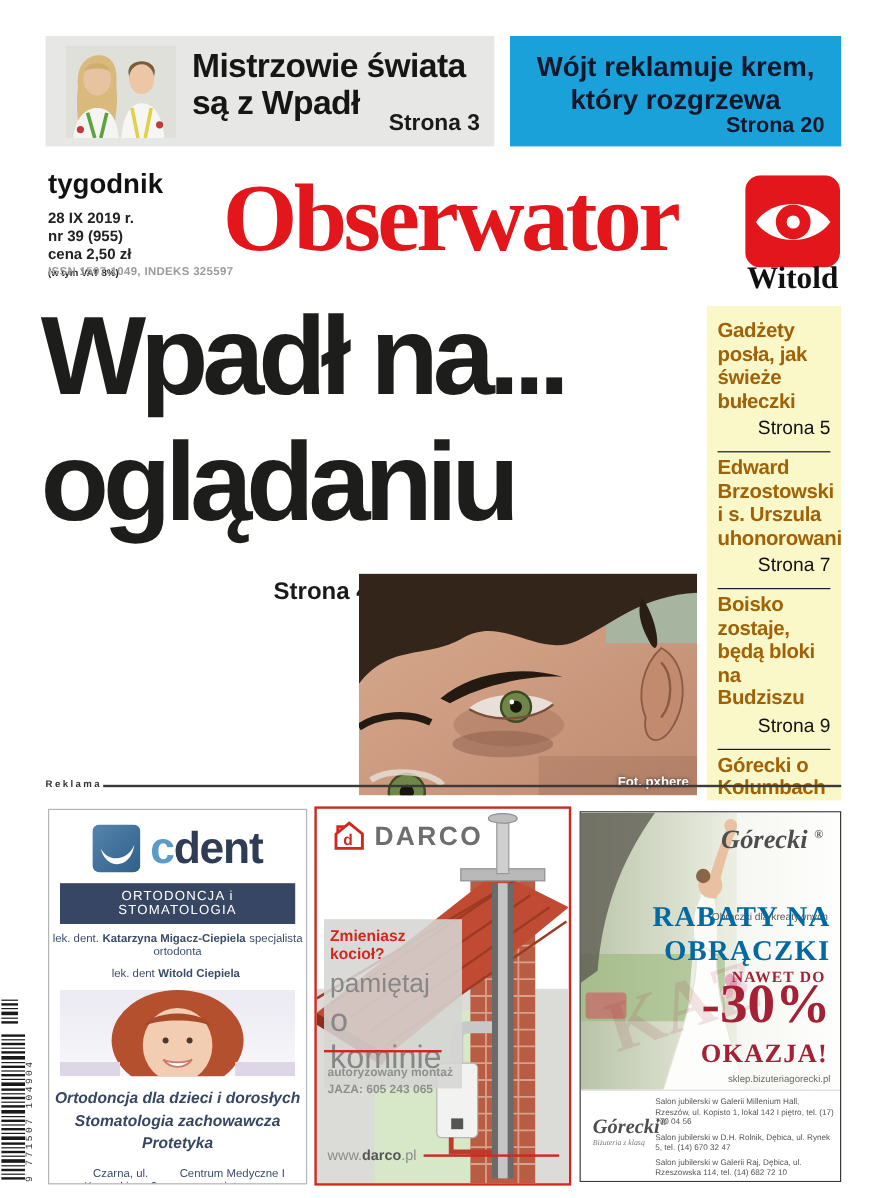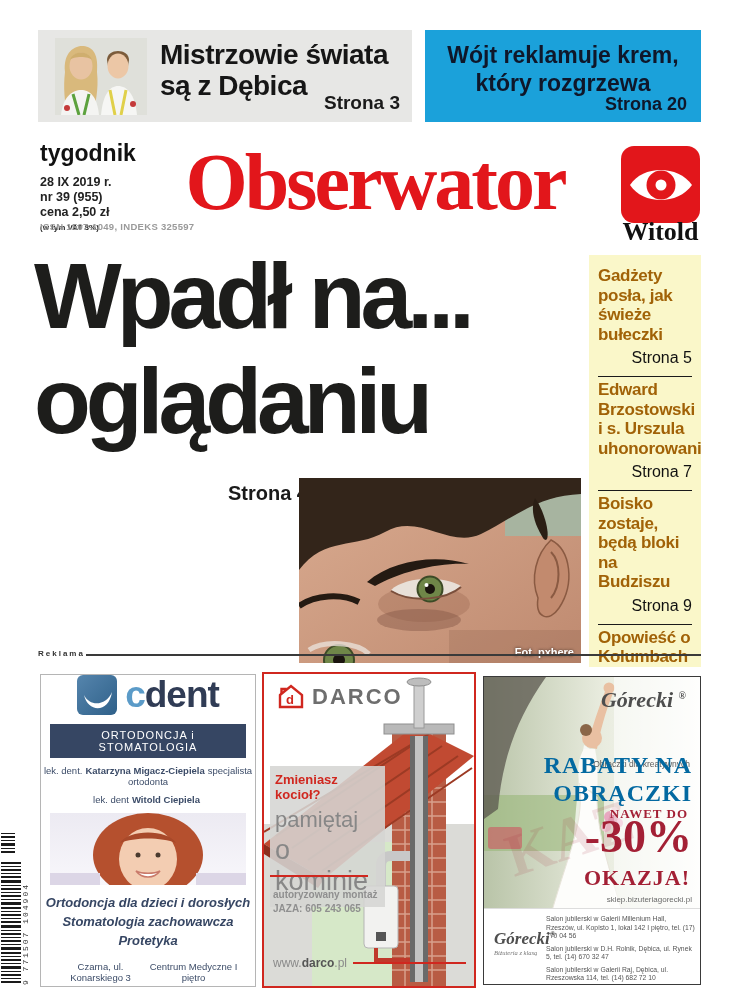--- a/index.html
+++ b/index.html
@@ -46,21 +46,21 @@
   .sb-title{font-size:17px;font-weight:bold;line-height:19.5px;letter-spacing:-.3px;color:#a16207;}
   .sb-ref{text-align:right;font-size:16px;margin-top:5px;color:#111;}
 
   
   .rek-label{left:38px;top:649px;font-size:8px;font-weight:bold;letter-spacing:2px;color:#333;}
   .rek-line{left:86px;top:654px;width:615px;height:1.5px;background:#3a3a3a;}
 
   
   .ad{box-sizing:border-box;background:#fff;overflow:hidden;}
   .ad-cdent{left:40px;top:674px;width:216px;height:313px;border:1px solid #b5b5b5;text-align:center;}
-  .cd-logo-row{display:flex;justify-content:center;align-items:center;gap:8px;}
+  .cd-logo-row{margin-top:12px;display:flex;justify-content:center;align-items:center;gap:8px;}
   .cd-word{font-size:37px;font-weight:bold;letter-spacing:-1px;line-height:40px;}
   .cd-c{color:#5b9bc8;}.cd-dent{color:#303c55;}
   .cd-bar{margin:9px 9px 0;background:#364663;color:#fff;font-size:11px;padding:5px 0;letter-spacing:1px;}
   .cd-doc{margin-top:7px;font-size:9.5px;color:#3c4c68;}
   .cd-doc b{margin:0 3px;}
   .cd-photo{margin:8px auto 0;width:196px;height:72px;overflow:hidden;}
   .cd-services{margin-top:8px;font-size:13px;font-weight:bold;color:#364663;line-height:19px;font-style:italic;}
   .cd-contact{display:flex;justify-content:space-between;padding:0 14px;margin-top:11px;}
   .cd-col{text-align:center;}
   .cd-l1{font-size:9.5px;color:#3c4c68;}
@@ -129,21 +129,21 @@
         <path d="M6,77 C8,58 18,52 26,52 C35,52 42,58 44,77 Z" fill="#f4f4f2"></path>
         <path d="M46,77 C48,56 55,48 63,48 C72,48 80,56 82,77 Z" fill="#f6f6f4"></path>
         <path d="M18,56 L24,77 M34,56 L29,77" stroke="#5da23e" stroke-width="3" fill="none"></path>
         <path d="M55,52 L60,77 M71,52 L66,77" stroke="#e0d04a" stroke-width="3" fill="none"></path>
         <circle cx="12" cy="70" r="3" fill="#c43a3a"></circle>
         <circle cx="78" cy="66" r="3" fill="#c43a3a"></circle>
       </svg>
     </div>
     <div class="bl-title">
       <div>Mistrzowie świata</div>
-      <div>są z Dębica</div>
+      <div>są z Wpadł</div>
     </div>
     <div class="bl-ref">Strona 3</div>
   </div>
 
   <div class="abs banner-right">
     <div class="br-title">
       <div>Wójt reklamuje krem,</div>
       <div>który rozgrzewa</div>
     </div>
     <div class="br-ref">Strona 20</div>
@@ -215,21 +215,21 @@
     </div>
     <div class="sb-item">
       <div class="sb-title">Edward Brzostowski i s. Urszula uhonorowani</div>
       <div class="sb-ref">Strona 7</div>
     </div>
     <div class="sb-item">
       <div class="sb-title">Boisko zostaje, będą bloki na Budziszu</div>
       <div class="sb-ref">Strona 9</div>
     </div>
     <div class="sb-item">
-      <div class="sb-title">Opowieść o Kolumbach</div>
+      <div class="sb-title">Górecki o Kolumbach</div>
 
     </div>
   </div>
 
   <div class="abs rek-label">Reklama</div>
   <div class="abs rek-line"></div>
 
   <div class="abs ad ad-cdent">
     <div class="cd-logo-row">
       <svg width="40" height="40" viewBox="0 0 40 40">

